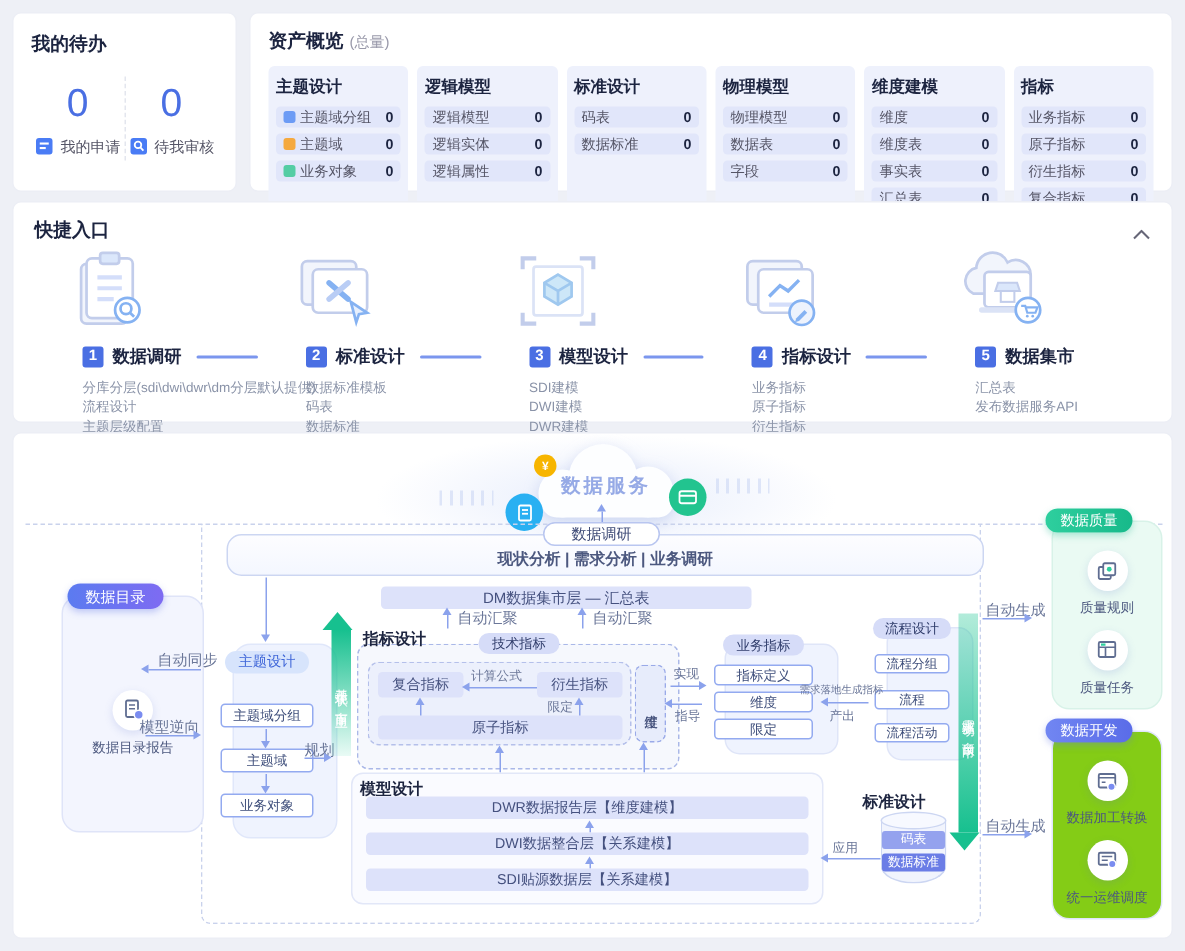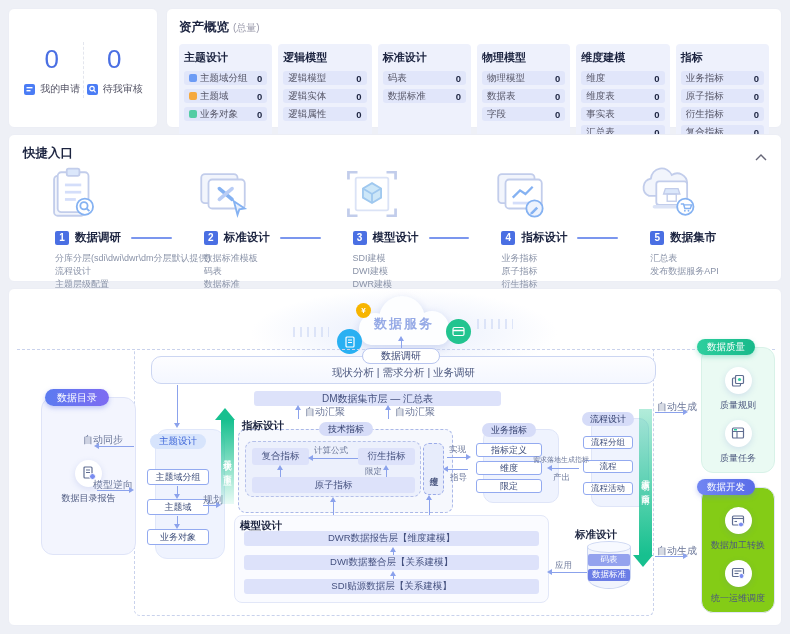--- a/index.html
+++ b/index.html
@@ -67,20 +67,21 @@
   .dot { position:absolute; border-radius:50%; display:flex; align-items:center; justify-content:center; }
   .ticks { position:absolute; height:10px; opacity:.5; background:repeating-linear-gradient(90deg,#c3d0f2 0 2px,transparent 2px 7px); }
   .vtxt { writing-mode:vertical-rl; text-orientation:upright; }
 </style>
 </head>
 <body>
 
 <div class="top-row">
 
   <div class="card todo">
+    <div class="sec-title">我的待办</div>
     <div class="counters">
       <div class="counter">
         <div class="num">0</div>
         <div class="cl">
           <svg width="13" height="13">
               <rect x="1" y="1" width="11" height="11" rx="2" fill="#4a7cf5"></rect>
               <rect x="3.5" y="4" width="6" height="1.4" fill="#fff"></rect>
               <rect x="3.5" y="7" width="4" height="1.4" fill="#fff"></rect>
             </svg>
           <span>我的申请</span>
@@ -363,21 +364,21 @@
       </svg>
   </div>
   <i class="vl" style="left:392px;top:52px;height:12px;"></i>
   <i class="tri t-up" style="left:389px;top:47px;"></i>
 
   <div class="dash-h" style="left:8px;top:60px;width:758px;"></div>
   <div class="drect" style="left:125px;top:60px;width:520px;height:267px;"></div>
 
   <div class="abs" style="left:142px;top:67px;width:505px;height:28px;background:linear-gradient(#fdfdff,#f4f7ff);border:1px solid #ccd6f2;border-radius:10px;"></div>
   <div class="pill" style="left:353px;top:59px;width:78px;height:16px;background:#fff;border:1px solid #b9c6f0;font-size:10px;color:#3d4a76;">数据调研</div>
-  <div class="abs" style="left:142px;top:77px;width:505px;text-align:center;font-size:10.5px;color:#4c587f;">现状分析 | 需求分析 | 业务调研</div>
+  <div class="abs" style="left:142px;top:77px;width:505px;text-align:center;font-size:10.5px;color:#4c587f;font-weight:bold;">现状分析 | 需求分析 | 业务调研</div>
 
   <div class="chip" style="left:245px;top:102px;width:247px;height:15px;font-size:10px;">DM数据集市层 — 汇总表</div>
 
   <i class="vl" style="left:289px;top:120px;height:10px;"></i>
   <i class="tri t-up" style="left:286px;top:116px;"></i>
   <span class="lab" style="left:296px;top:116px;">自动汇聚</span>
   <i class="vl" style="left:379px;top:120px;height:10px;"></i>
   <i class="tri t-up" style="left:376px;top:116px;"></i>
   <span class="lab" style="left:386px;top:116px;">自动汇聚</span>
 
@@ -390,21 +391,21 @@
               <line x1="5" y1="5" x2="9" y2="5" stroke="#5f6d91" stroke-width="1.1"></line>
               <line x1="5" y1="7.5" x2="9" y2="7.5" stroke="#5f6d91" stroke-width="1.1"></line>
               <circle cx="11.5" cy="11.5" r="3" fill="#7a8cf0" stroke="#fff"></circle>
             </svg>
           </div>
         <span>数据目录报告</span>
       </div>
     </div>
   </div>
   <div class="pill" style="left:36px;top:100px;width:64px;height:17px;background:linear-gradient(90deg,#5b7bf0,#7e6bf2);color:#fff;font-size:10px;box-shadow:0 2px 5px rgba(90,110,230,.35);">数据目录</div>
-  <span class="lab" style="left:74px;top:144px;">自动同步</span>
+  <span class="lab" style="left:96px;top:144px;">自动同步</span>
   <i class="hl" style="left:90px;top:157px;width:35px;"></i>
   <i class="tri t-left" style="left:85px;top:154px;"></i>
   <span class="lab" style="left:84px;top:189px;">模型逆向</span>
   <i class="hl" style="left:88px;top:201px;width:35px;"></i>
   <i class="tri t-right" style="left:120px;top:198px;"></i>
 
   <i class="vl" style="left:168px;top:96px;height:40px;"></i>
   <i class="tri t-down" style="left:165px;top:134px;"></i>
   <div class="panel" style="left:134px;top:140px;width:70px;height:130px;background:#eff3fe;border:1px solid #e0e7fa;"></div>
   <div class="pill" style="left:141px;top:145px;width:56px;height:15px;background:#d7e4fc;color:#3f66d8;font-size:9.5px;">主题设计</div>

